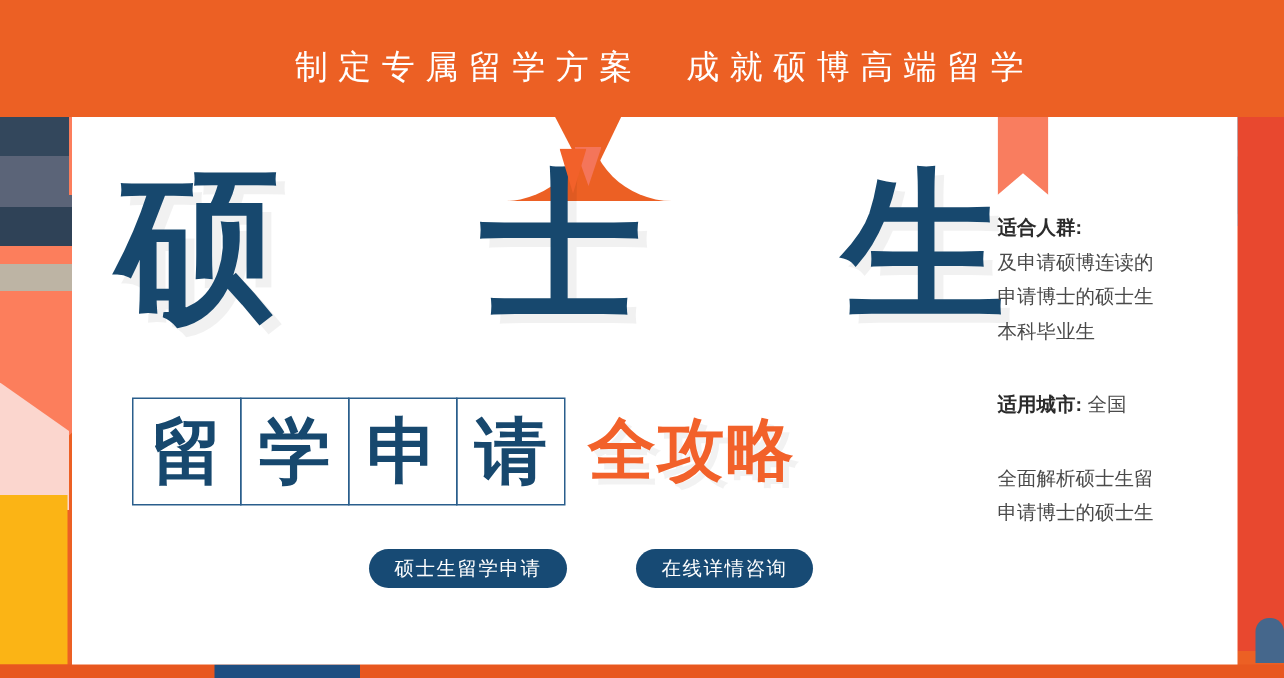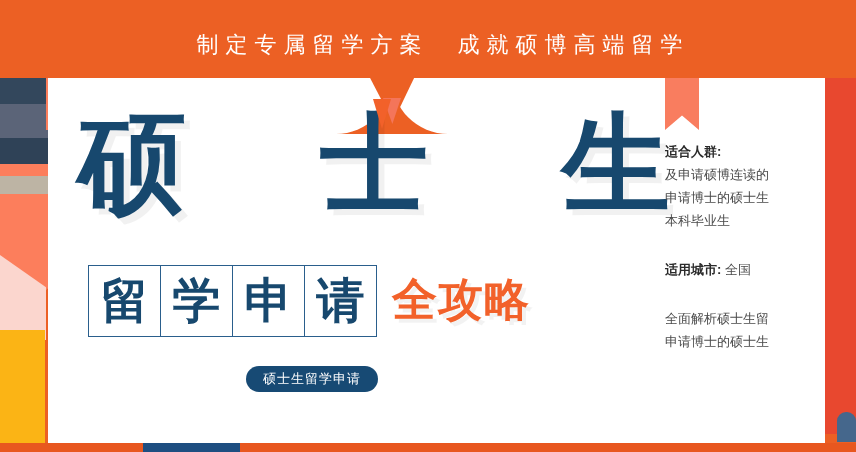--- a/index.html
+++ b/index.html
@@ -295,20 +295,21 @@
   <div class="boxrow">
     <div class="boxcell">留</div>
     <div class="boxcell">学</div>
     <div class="boxcell">申</div>
     <div class="boxcell">请</div>
     <div class="orangeword">全攻略</div>
   </div>
 
   <div class="cta-row">
     <button class="cta">硕士生留学申请</button>
+    <button class="cta">在线详情咨询</button>
   </div>
 
   <div class="info">
     <div class="info-block">
       <span class="info-line info-label">适合人群:</span>
       <span class="info-line">及申请硕博连读的</span>
       <span class="info-line">申请博士的硕士生</span>
       <span class="info-line">本科毕业生</span>
     </div>
 

